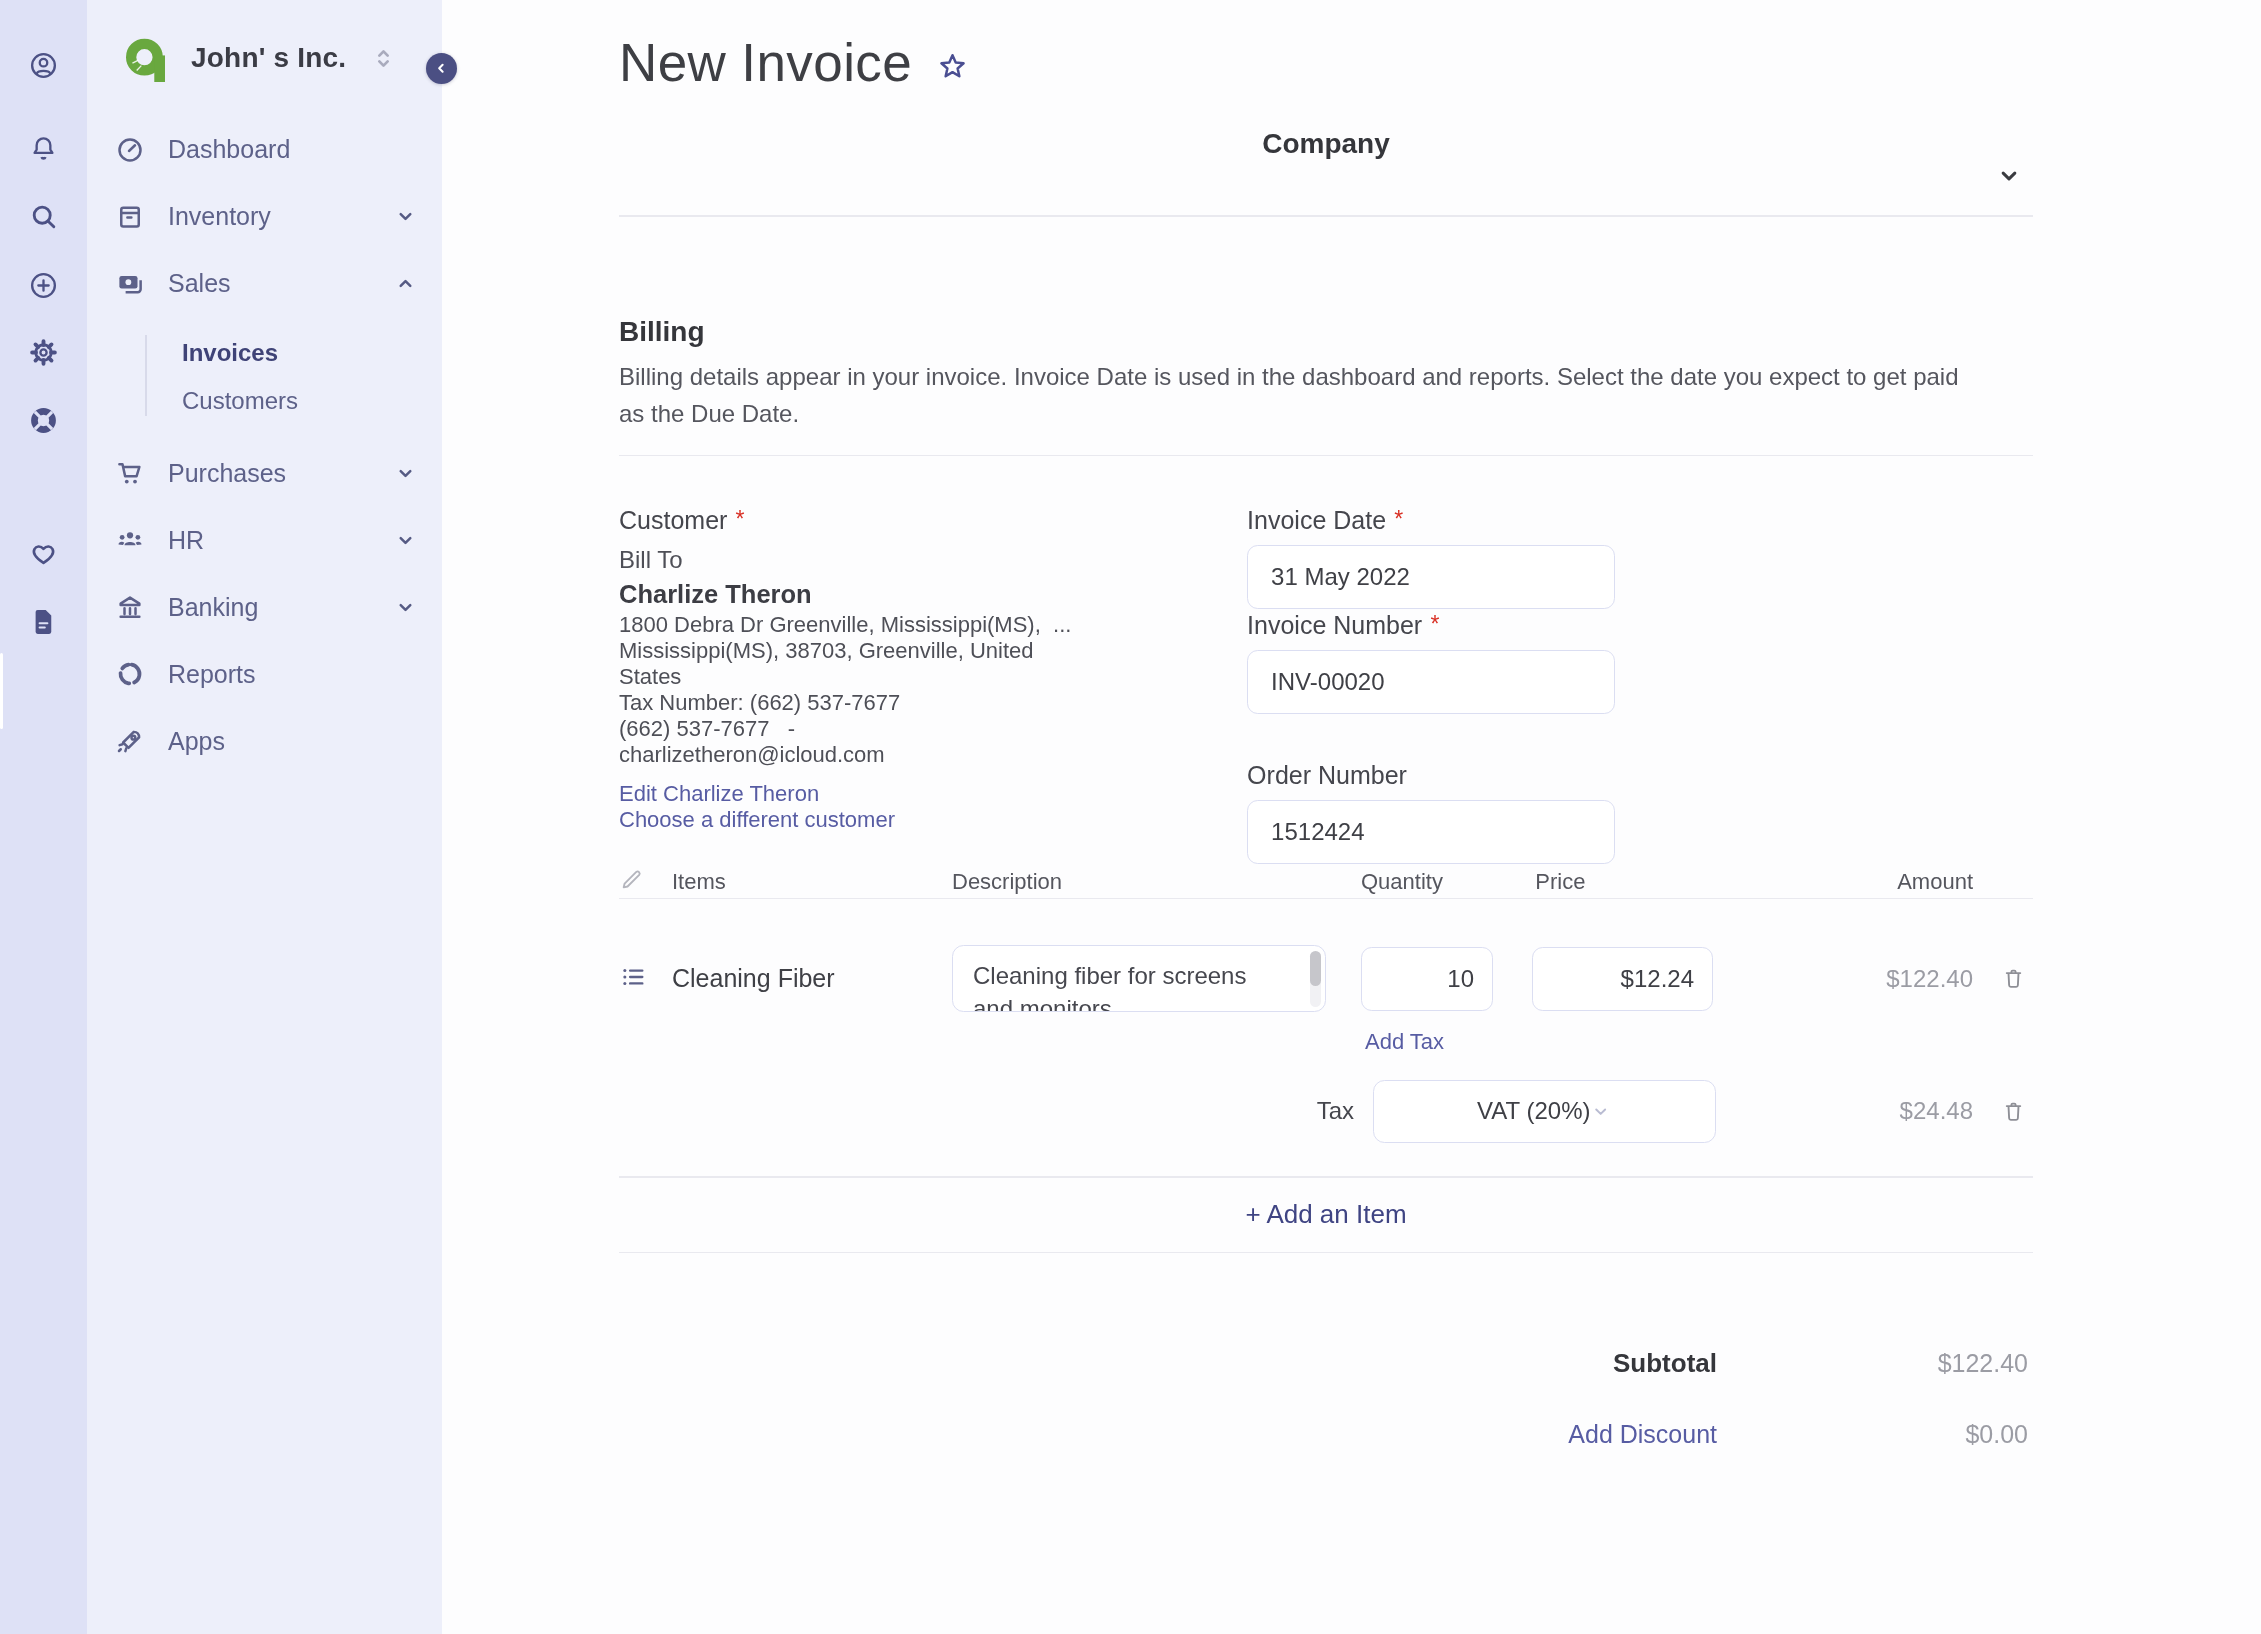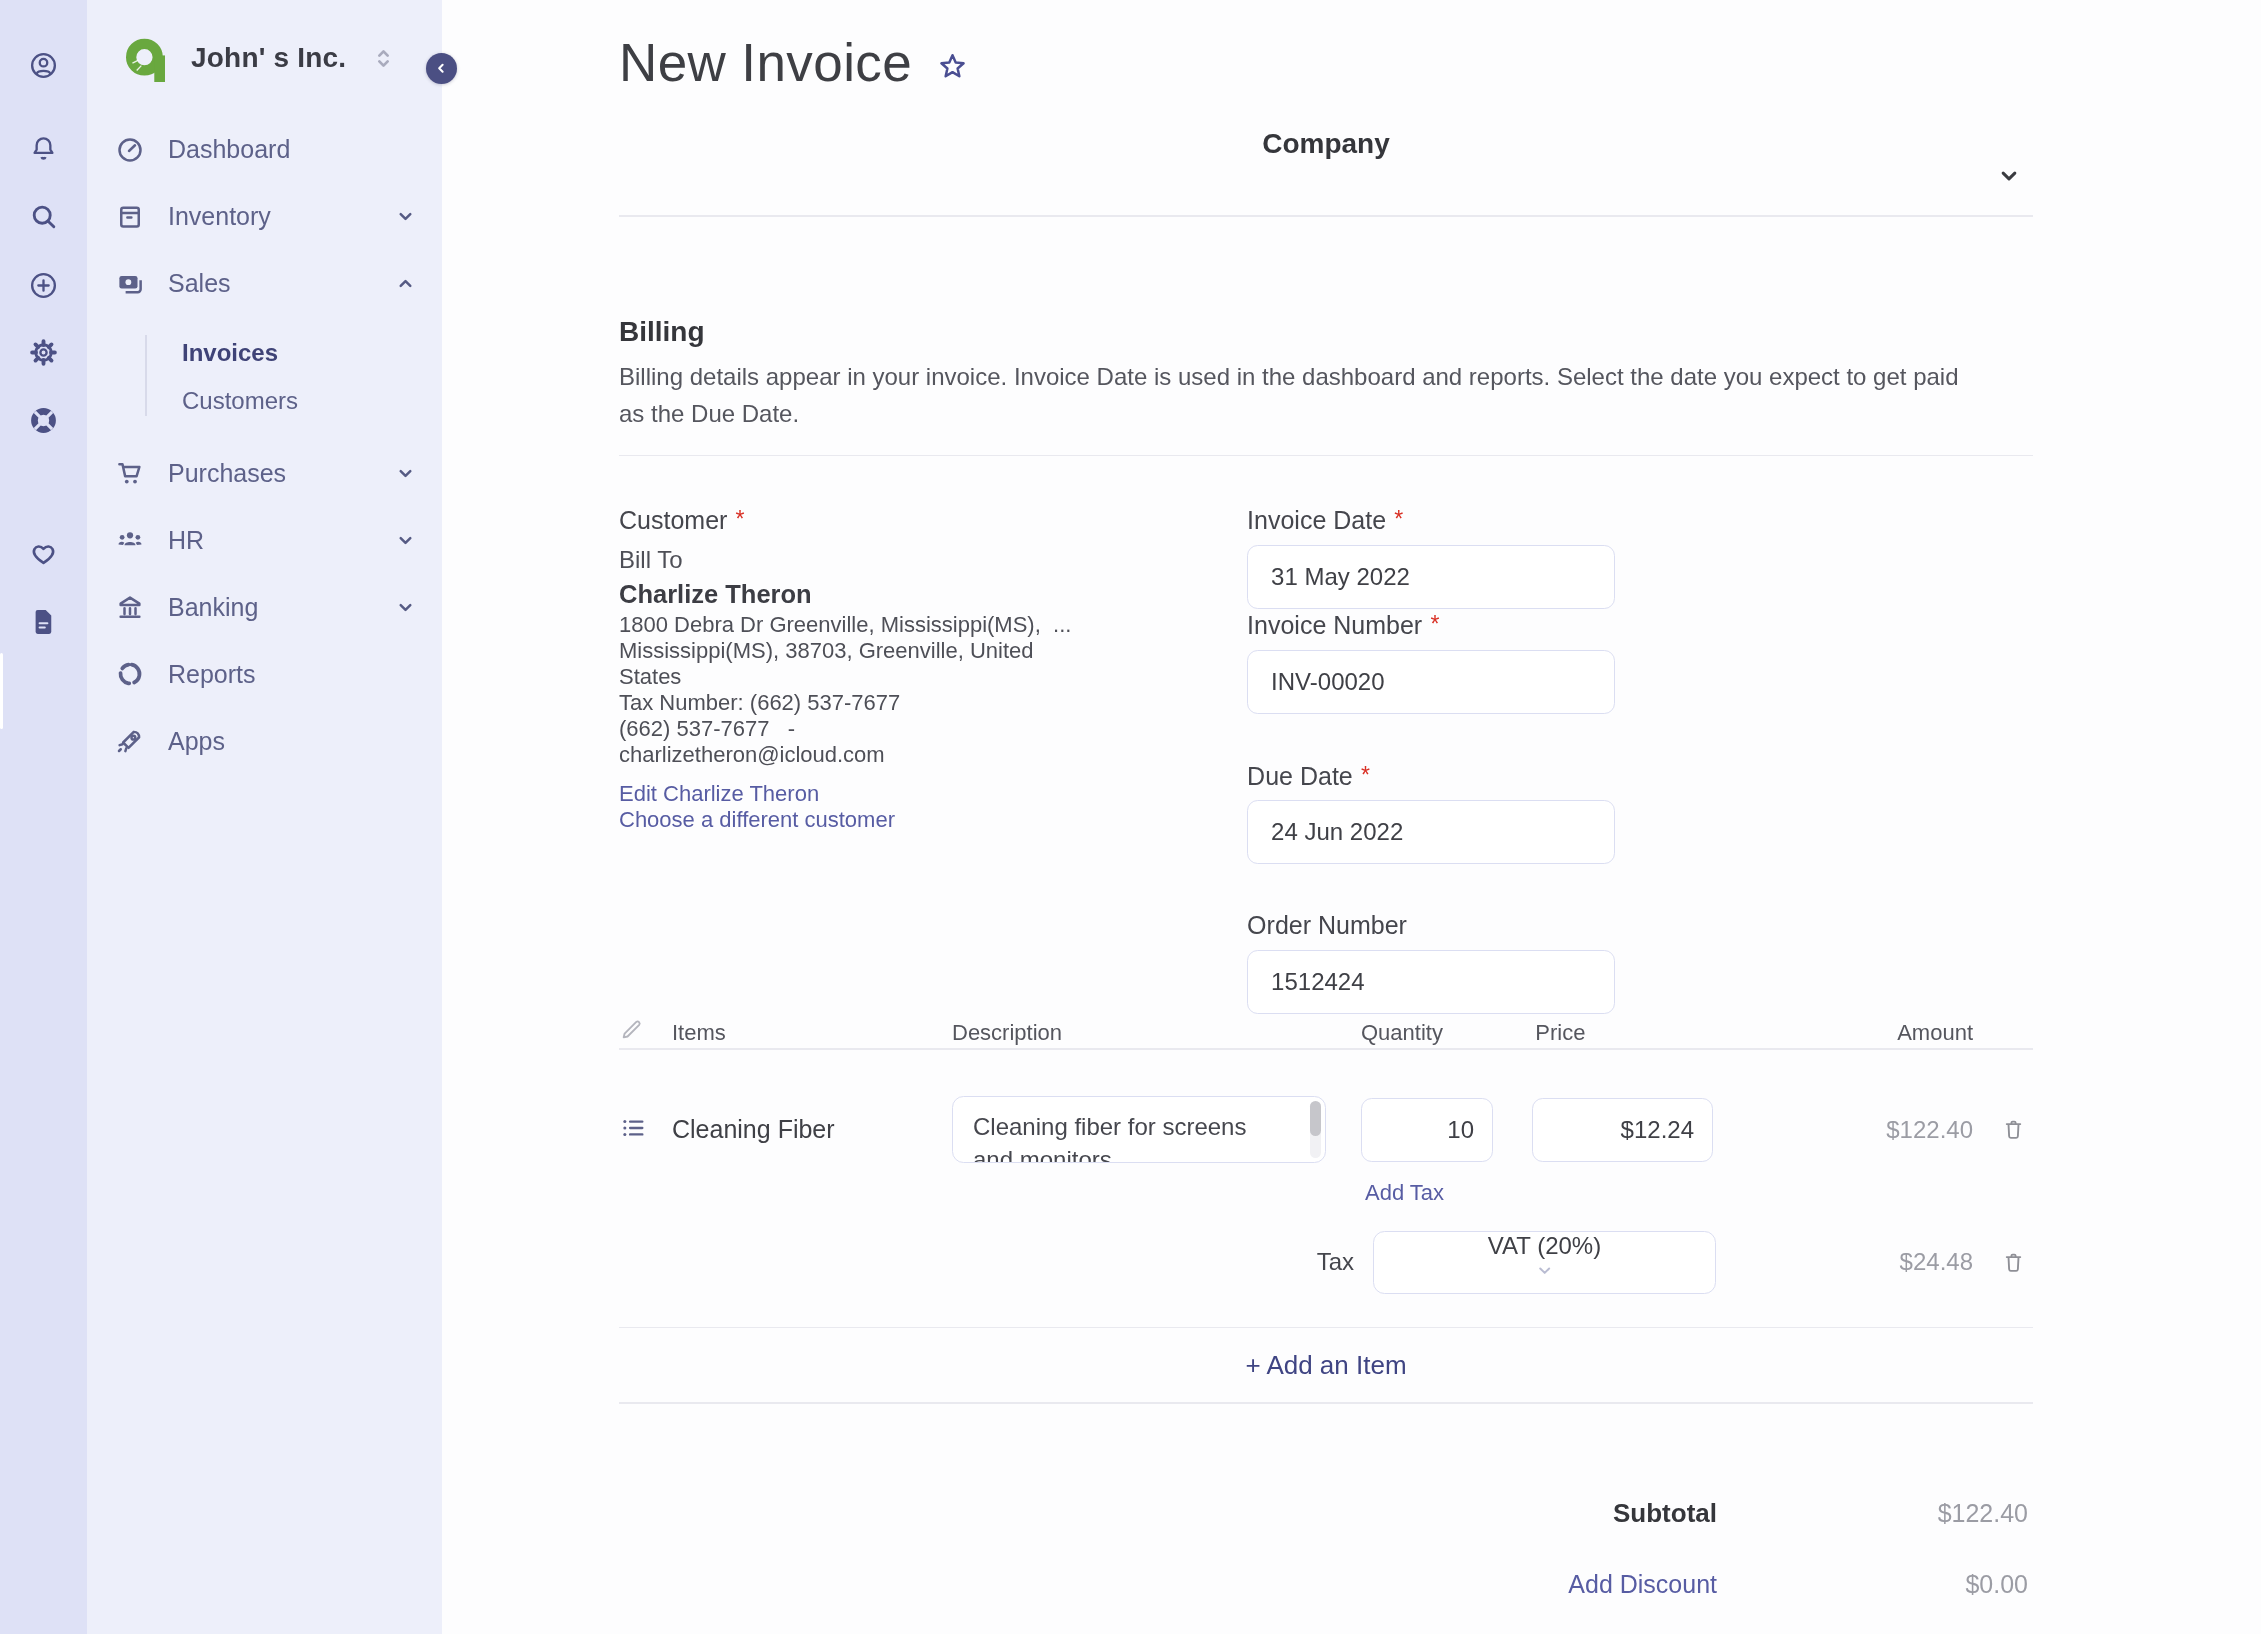--- a/index.html
+++ b/index.html
@@ -90,21 +90,21 @@
   .desc-box { position:relative; width:374px; height:67px; border:1.6px solid #dbdef2; border-radius:11.5px; background:#fff; overflow:hidden; padding:13px 39px 16px 20px; font-size:24px; color:#46474e; line-height:33px; }
   .desc-track { position:absolute; top:4.1px; right:4.1px; bottom:4.1px; width:10.7px; background:#f1f1f4; border-radius:5.8px; }
   .desc-thumb { position:absolute; top:4.1px; right:4.1px; width:10.7px; height:35px; background:#c6c6cb; border-radius:5.8px; cursor:pointer; }
   .num-input { text-align:right; padding-right:18px; }
   .amt { font-size:24px; color:#9b9ca4; }
   .trash { width:25px; height:25px; color:#8e8f96; cursor:pointer; }
   .addtax-row { margin-top:16.5px; }
   .addtax { margin-left:746px; font-size:22px; color:#575ca3; line-height:26px; cursor:pointer; }
   .tax-row { display:flex; align-items:center; margin-top:25px; }
   .tax-label { width:735px; text-align:right; font-size:24px; color:#45464d; }
-  .select { display:flex; align-items:center; justify-content:flex-start; cursor:pointer;flex-direction:column; }
+  .select { display:flex; align-items:center; justify-content:center; cursor:pointer; }
   .tax-select { width:343px; height:63px; margin-left:19px; border-radius:11.5px; }
   .sel-chev { width:21.4px; height:21.4px; color:#b9bcd2; flex-shrink:0; }
   .items-table .div2 { margin-top:33px; }
   .additem-row { height:74px; display:flex; align-items:center; justify-content:center; }
   .additem { font-size:26px; color:#3f4483; font-weight:500; cursor:pointer; }
 
   
   .tot-row { display:flex; align-items:center; }
   .tot-label { width:1098px; text-align:right; font-size:26px; font-weight:700; color:#35363b; }
   .tot-link { width:1098px; text-align:right; font-size:25px; font-weight:400; color:#575ca3; cursor:pointer; }
@@ -349,24 +349,20 @@
       <div class="fields-col">
         <div class="fgroup">
           <div class="flabel"><span>Invoice Date</span><span class="req">*</span></div>
           <input class="box" readonly="" value="31 May 2022" style="">
         </div>
         <div class="fgroup">
           <div class="flabel"><span>Invoice Number</span><span class="req">*</span></div>
           <input class="box" readonly="" value="INV-00020" style="">
         </div>
         <div class="fgroup r2">
-          <div class="flabel"><span>Due Date</span><span class="req">*</span></div>
-          <input class="box" readonly="" value="24 Jun 2022" style="">
-        </div>
-        <div class="fgroup r2">
           <div class="flabel"><span>Order Number</span></div>
           <input class="box" readonly="" value="1512424" style="">
         </div>
       </div>
     </div>
 
     <div class="items-table">
       <div class="t-row thead">
         <div class="t-icon"><svg class="pencil" viewBox="0 0 24 24" fill="none" stroke="currentColor" stroke-width="1.8" stroke-linejoin="round">
               <path d="M4.5 19.5l.9-3.6L16.6 4.7a2 2 0 0 1 2.8 2.8L8.2 18.7l-3.7.8z"></path>

